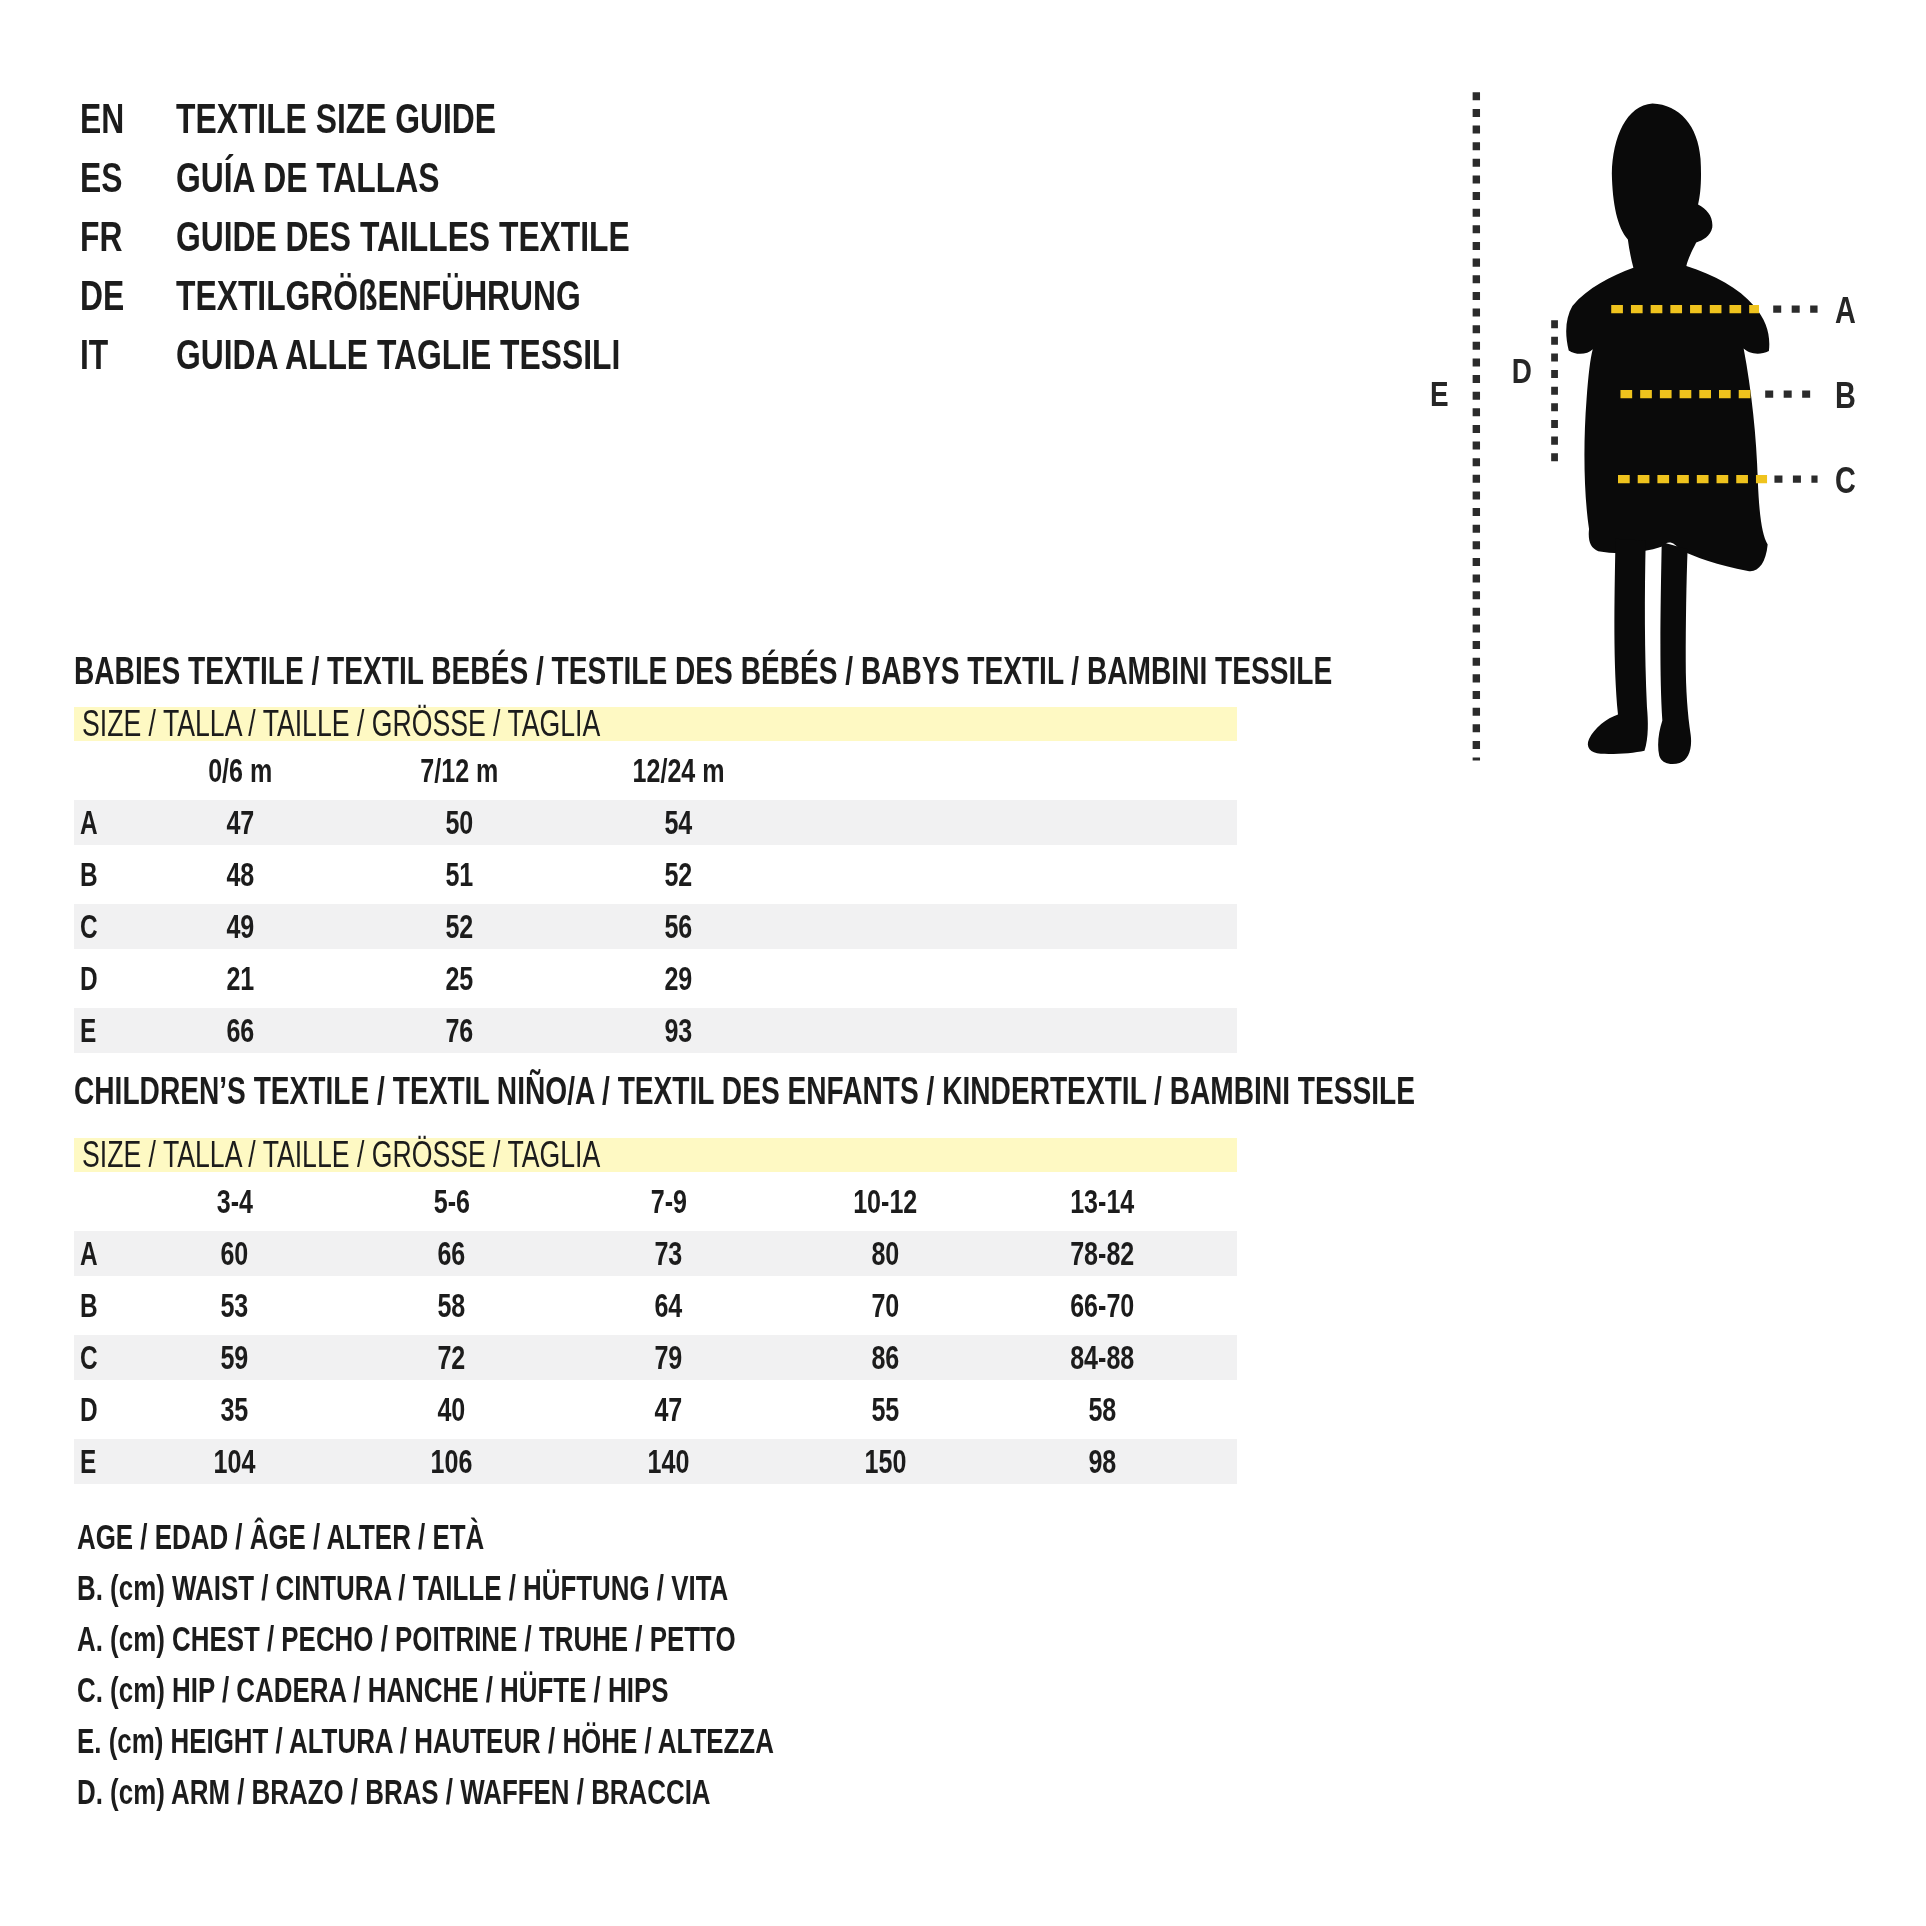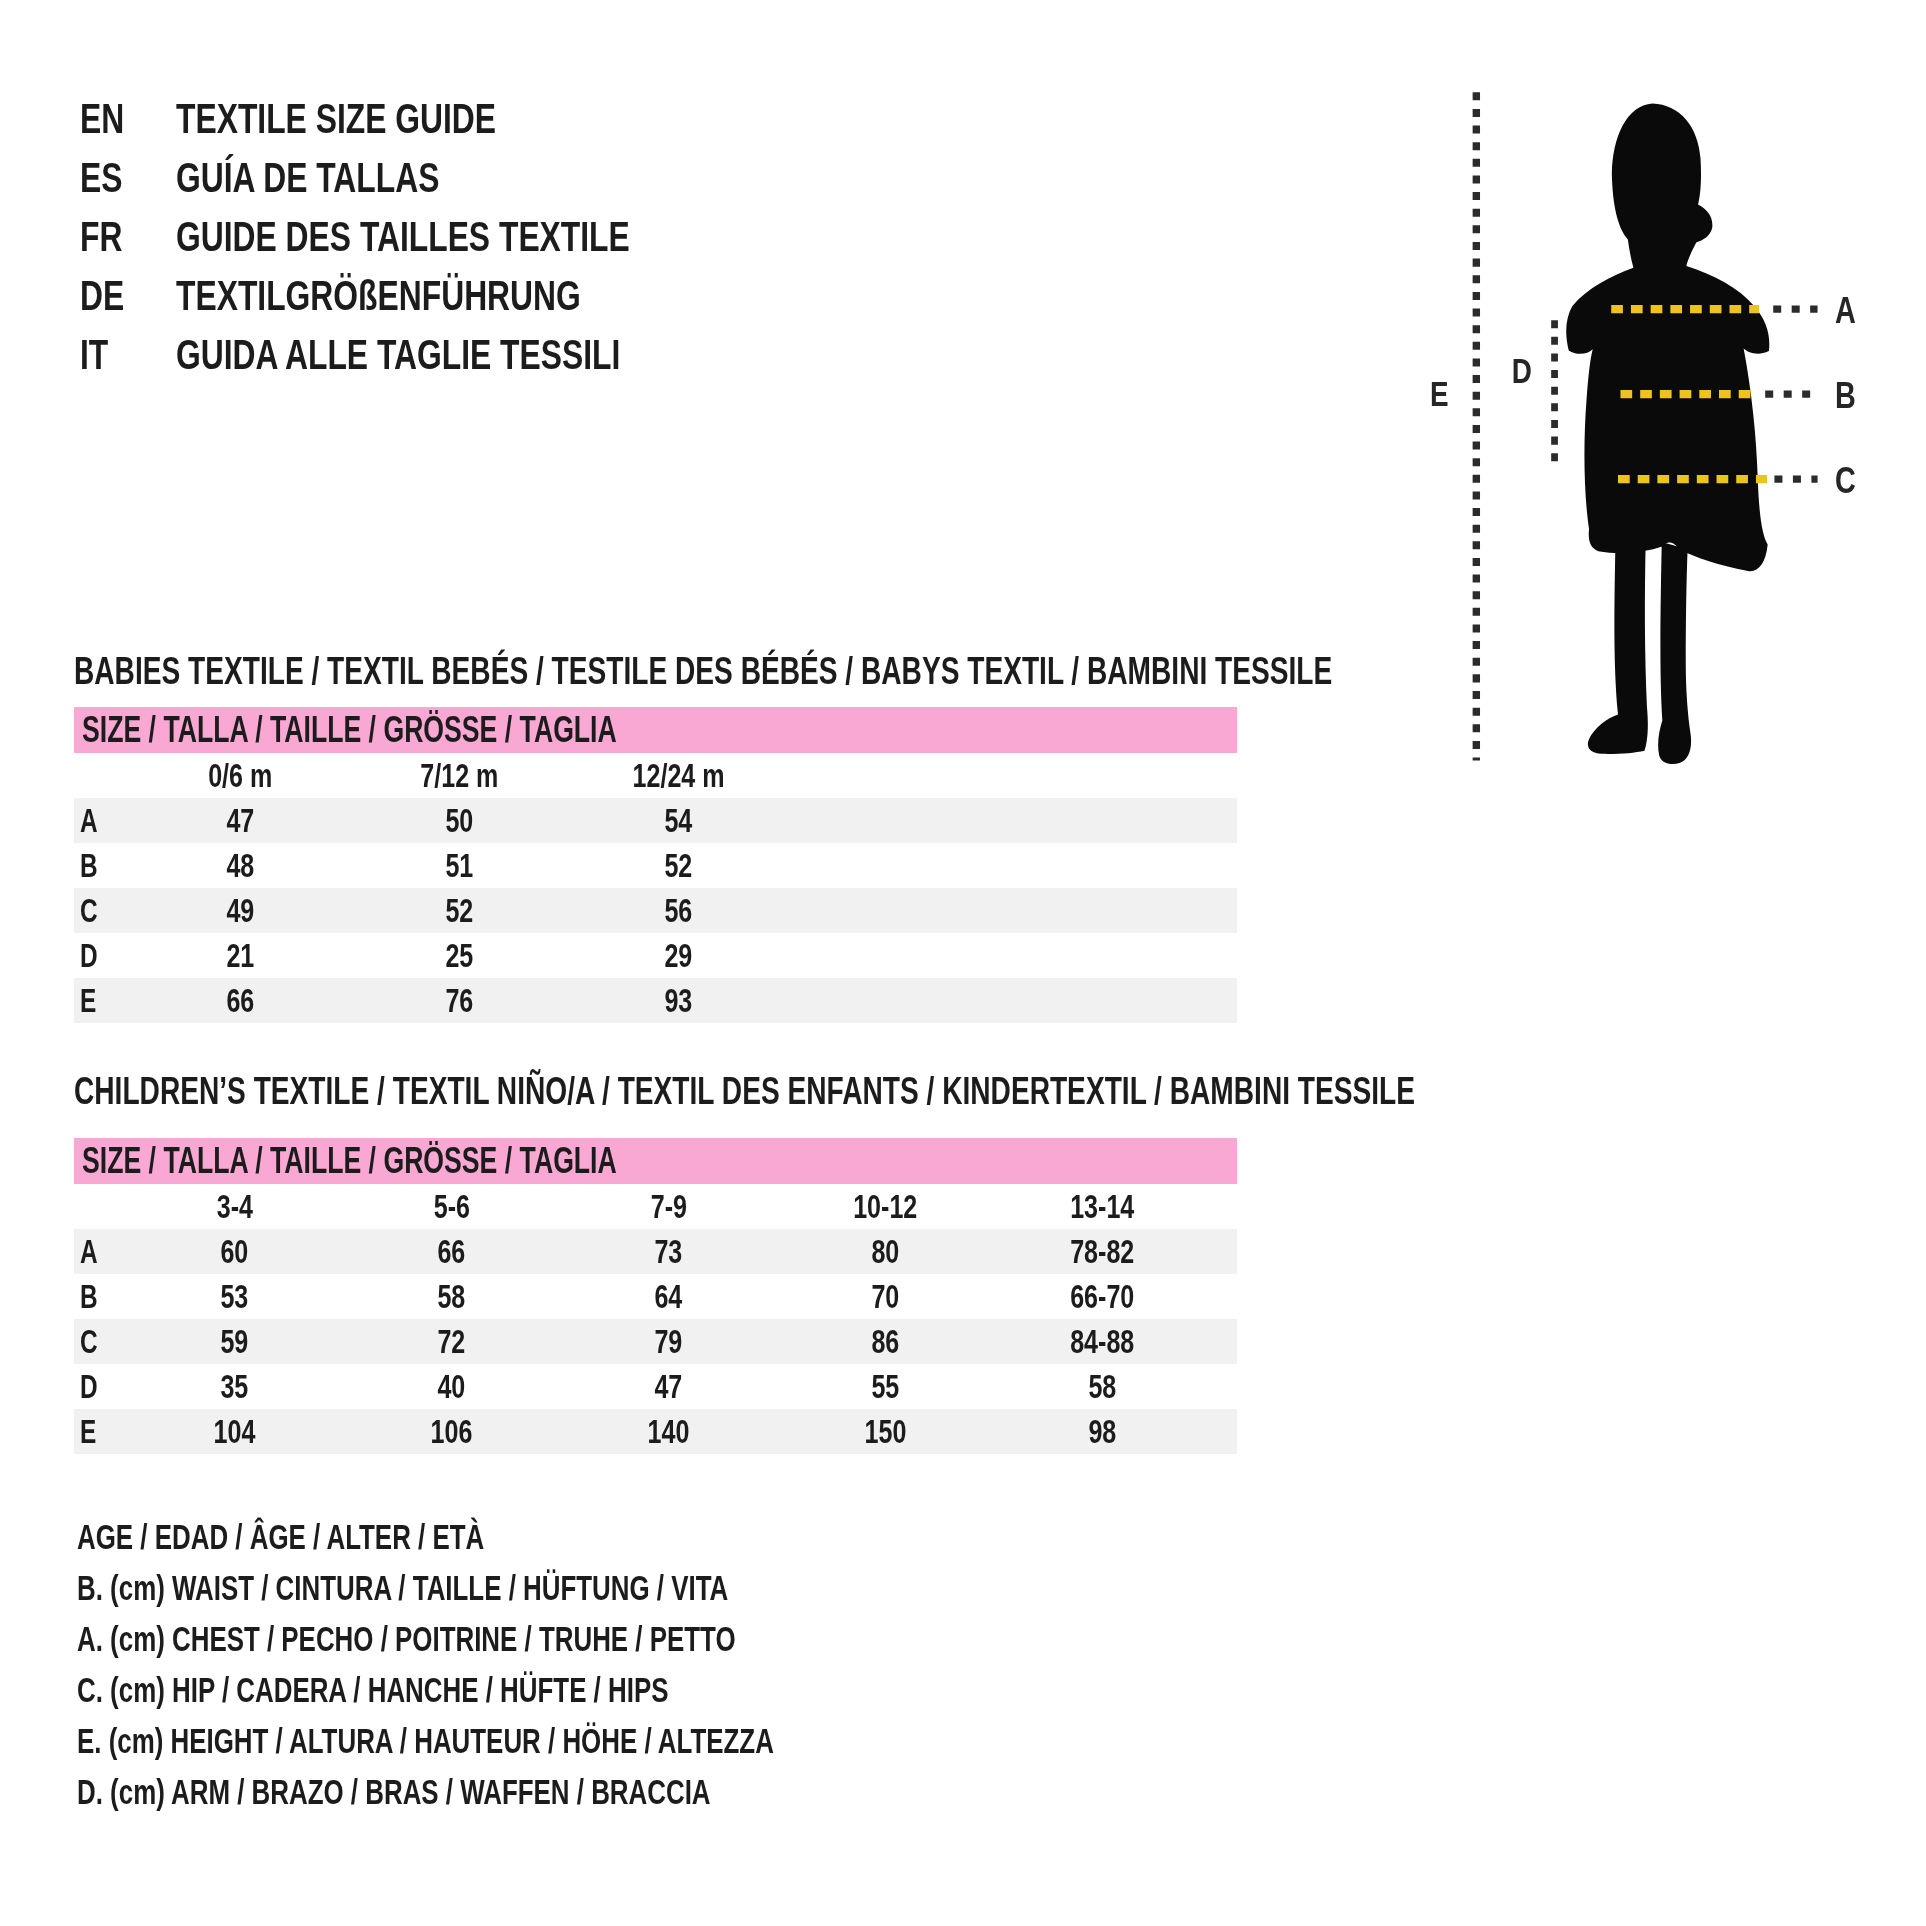--- a/index.html
+++ b/index.html
@@ -23,26 +23,26 @@
   
   .section-heading { position:absolute; left:74px; font-size:38px; font-weight:bold; }
   #babies-heading   { top:638px;margin-top:12px; }
   #children-heading { top:1070px; }
 
   
   .size-table { position:absolute; left:74px; width:1163px; }
   #babies-table   { top:707px; }
   #children-table { top:1138px; }
   .band {
-    height:46px; background:#f9a8d4;
+    height:34px; background:#fef9c3;
     display:flex; align-items:center;
     padding-left:8px; box-sizing:border-box;
-    font-size:36px; font-weight:bold;
+    font-size:36px; font-weight:normal;
   }
-  .trow { display:grid; height:45px; align-items:center; font-size:33px; font-weight:bold; }
+  .trow { display:grid; height:45px; align-items:center; font-size:33px; font-weight:bold;margin-top:7px; }
   .babies .trow   { grid-template-columns:57px 219px 219px 219px auto; }
   .children .trow { grid-template-columns:52px 217px 217px 217px 217px 217px auto; }
   .cell { text-align:center; }
   .cell.label { text-align:left; padding-left:6.2px; }
   .stripe { background:#f1f1f2; }
 
   
   .legend-block { position:absolute; left:77px; top:1511px; }
   .legend-line  { height:51px; line-height:51px; font-size:35px; font-weight:bold; }
 

